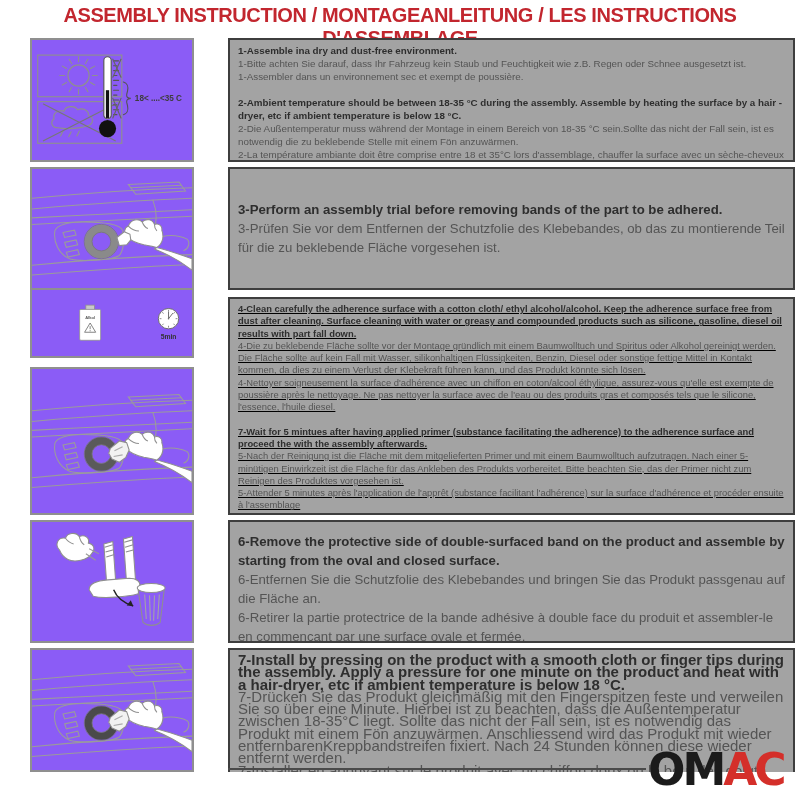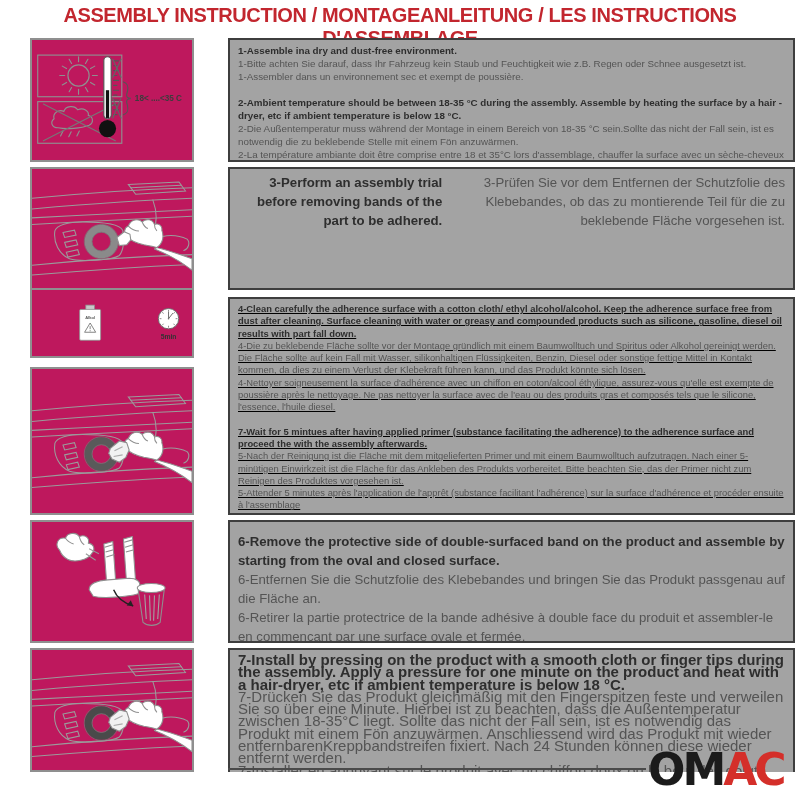--- a/index.html
+++ b/index.html
@@ -7,31 +7,31 @@
     --border-dark:#3e3e3e; --border-light:#8f8f8f;
     --text-bold:#2e2e2e; --text-regular:#545454;
   }
   html,body{margin:0;padding:0;background:#fff;}
   .page{position:relative;width:800px;height:800px;background:#fff;overflow:hidden;
         font-family:"Liberation Sans",sans-serif;}
   .title{position:absolute;top:4px;left:0;right:0;text-align:center;
          font-size:20px;font-weight:800;letter-spacing:-0.4px;color:var(--title-red);
          font-family:"Liberation Sans",sans-serif;}
   .ibox{position:absolute;left:30px;width:164px;border:2px solid var(--border-light);
-        background:#be185d;box-sizing:border-box;overflow:hidden;}
+        background:#8b5cf6;box-sizing:border-box;overflow:hidden;}
   .tbox{position:absolute;left:228px;width:567px;border:2px solid var(--border-dark);
         background:#a3a3a3;box-sizing:border-box;padding:4px 8px;overflow:hidden;}
   .tbox p{margin:0;color:var(--text-regular);}
   .tbox p.b{font-weight:bold;color:var(--text-bold);}
   .gap{margin-top:12px !important;}
   .size-a p{font-size:9.8px;line-height:13.2px;}
   .size-b p{font-size:13.2px;line-height:19px;}
   .size-c p{font-size:9.4px;line-height:12.3px;}
   .size-d p{font-size:15px;line-height:12.3px;}
-  .vcenter{display:flex;justify-content:center;text-align:right;}
+  .vcenter{display:flex;flex-direction:column;justify-content:center;}
   .r1{top:38px;height:124px;}
   .r2{top:167px;height:123px;}
   .r3i{top:288px;height:70px;padding-left:39px;}
   .r3c{top:367px;height:148px;}
   .r3t{top:297px;height:218px;text-decoration:underline;}
   .r4{top:520px;height:123px;}
   .r5{top:648px;height:124px;}
   .r5t{border-bottom:none;}
   .pad-top{padding-top:10px;}
   .bottom-line{position:absolute;left:228px;top:768px;width:418px;height:0;

